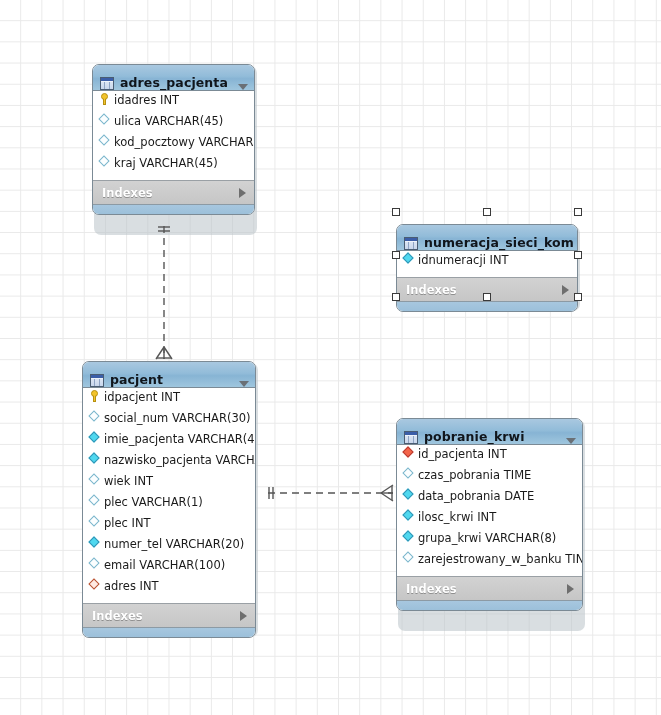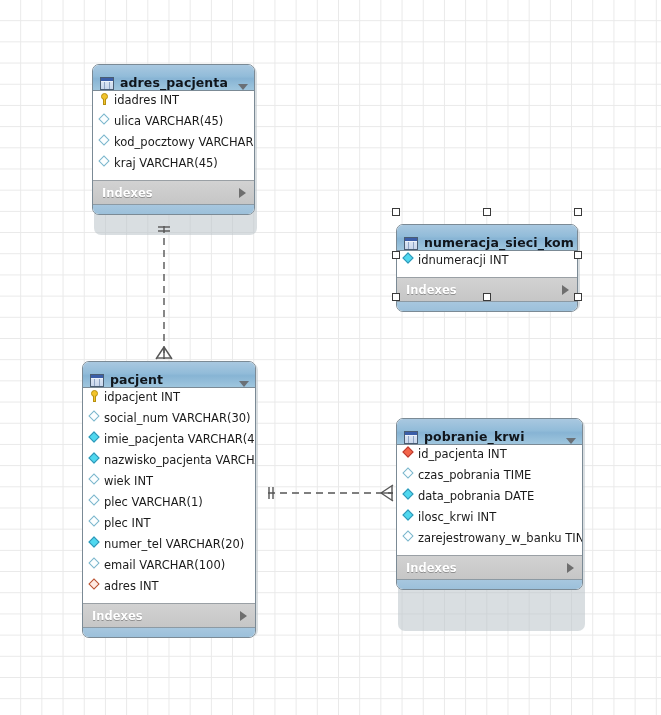--- a/index.html
+++ b/index.html
@@ -337,20 +337,24 @@
           </div>
           <div class="col-row">
             <span class="mk mk-dia mk-dia-nn"></span>
             <span class="col-name">data_pobrania DATE</span>
           </div>
           <div class="col-row">
             <span class="mk mk-dia mk-dia-nn"></span>
             <span class="col-name">ilosc_krwi INT</span>
           </div>
           <div class="col-row">
+            <span class="mk mk-dia mk-dia-nn"></span>
+            <span class="col-name">grupa_krwi VARCHAR(8)</span>
+          </div>
+          <div class="col-row">
             <span class="mk mk-dia mk-dia-null"></span>
             <span class="col-name">zarejestrowany_w_banku TINYINT</span>
           </div>
         </div>
         <div class="idx-row">
           <span class="idx-label">Indexes</span>
           <span class="idx-caret"></span>
         </div>
         <div class="tbl-footer"></div>
       </div>

